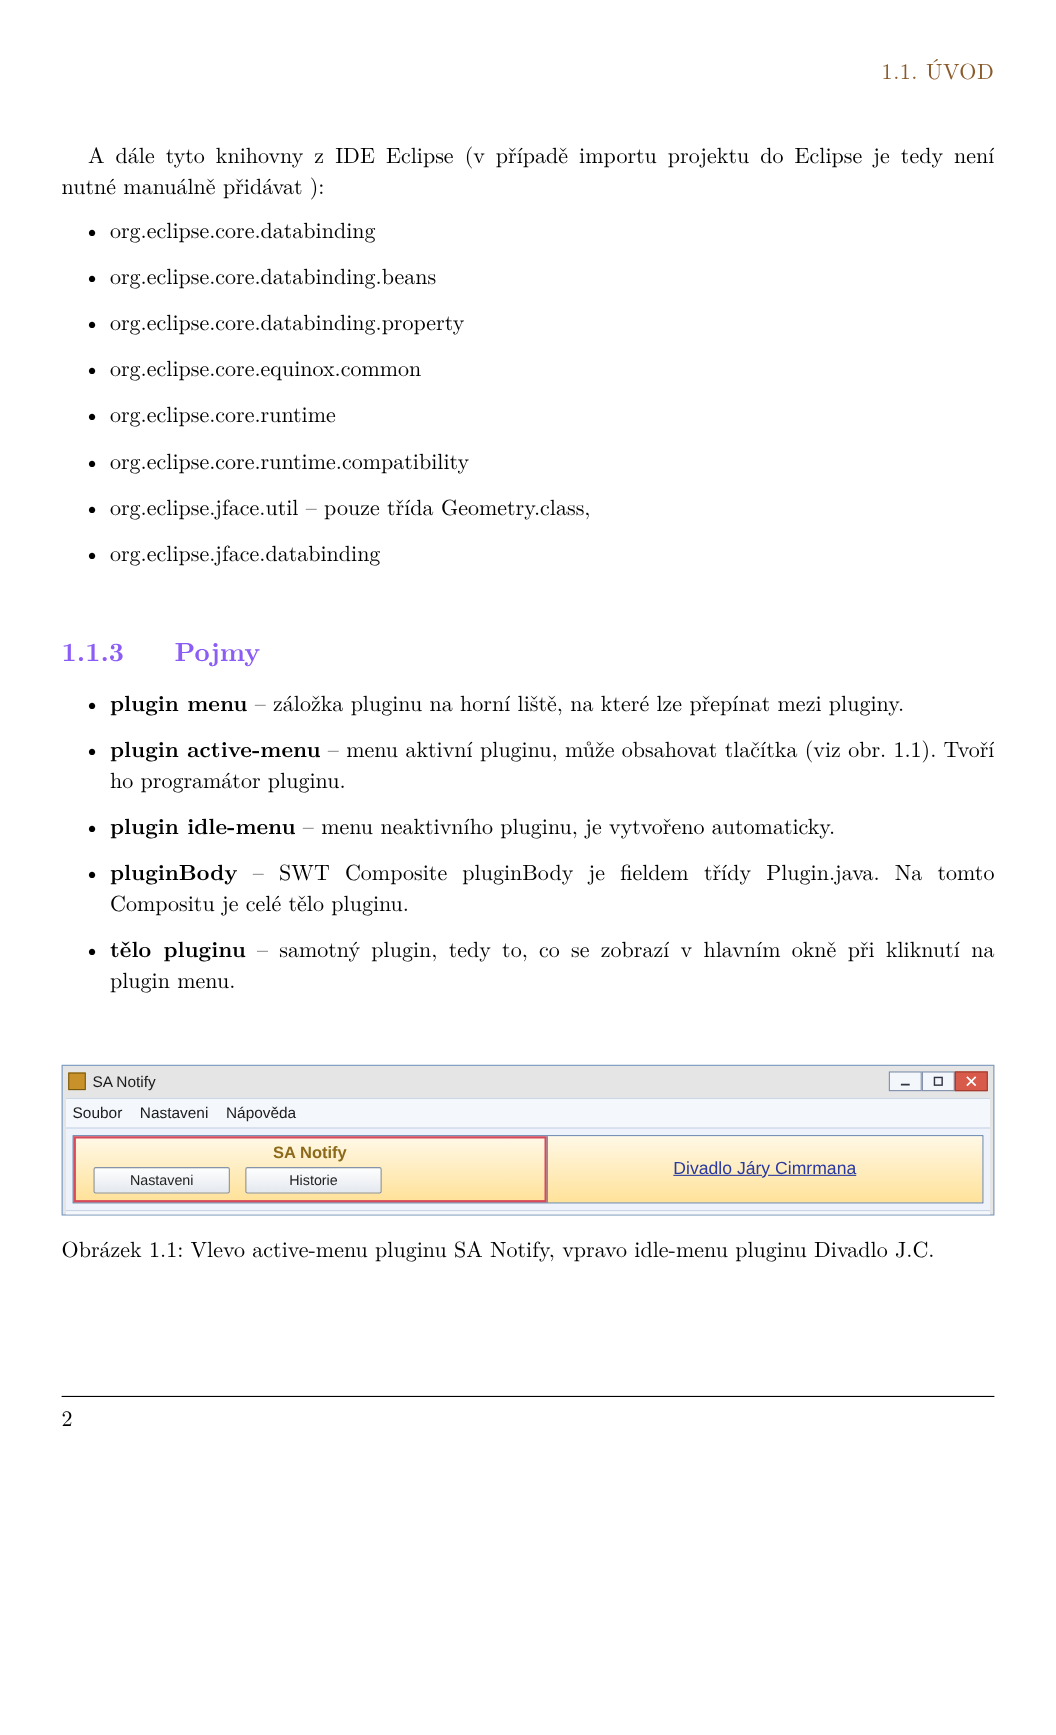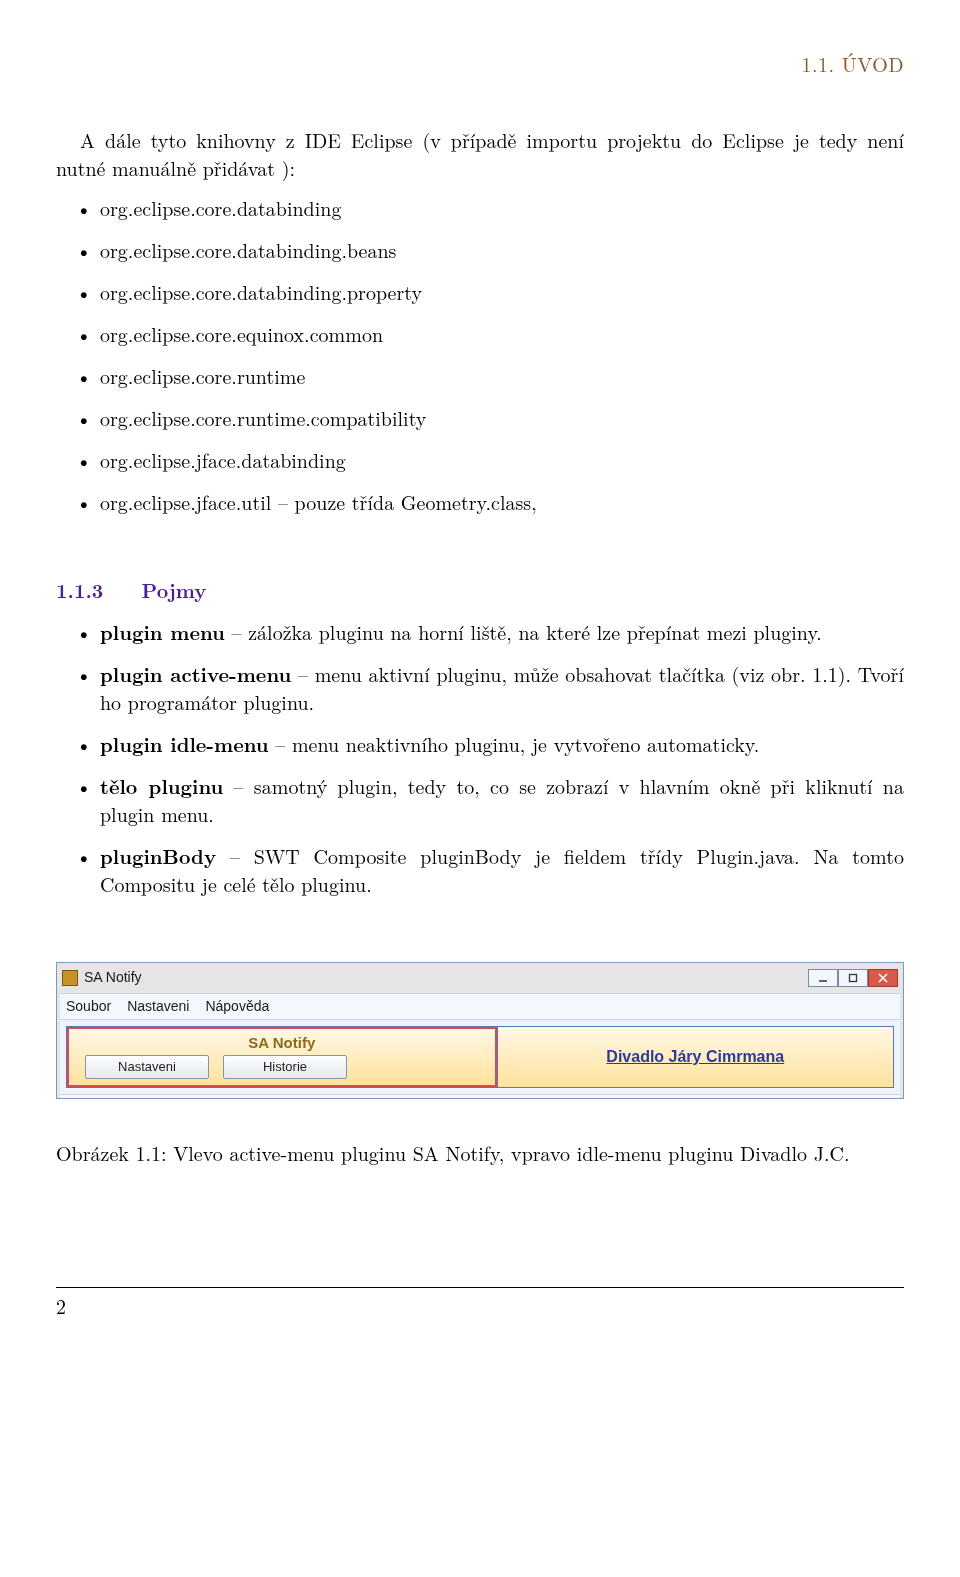--- a/index.html
+++ b/index.html
@@ -39,22 +39,22 @@
     text-align: justify;
   }
   ul.bullets > li::before {
     content: "•";
     position: absolute;
     left: 20px;
     top: 0;
     font-size: 20px;
   }
   .section-heading {
-    color: #4c1d95;
-    font-size: 20px;
+    color: #8b5cf6;
+    font-size: 24px;
     font-weight: bold;
     margin: 60px 0 14px 0;
   }
   .term { font-weight: bold; }
 
   
   .figure-wrap {
     margin: 64px 0 14px 0;
   }
   .app-window {
@@ -163,35 +163,35 @@
     border-radius: 2px;
     box-sizing: border-box;
   }
   .idle-tab {
     flex: 1;
     display: flex;
     align-items: center;
     justify-content: center;
     font-family: "Segoe UI", Tahoma, sans-serif;
     font-size: 16px;
-    font-weight: bold;
+    font-weight: normal;
     color: #2a3aa0;
     border-left: 1px solid #5a7aa5;
     background: linear-gradient(#fff8e6,#ffe29a);
     text-align: center;
   }
   .idle-tab span { text-decoration: underline; }
   .window-footer {
     height: 3px;
     background: #f4f7fc;
     border-top: 1px solid #c9d4e4;
   }
   .caption {
     font-size: 20px;
-    margin-top: 40px;
+    margin-top: 16px;
     text-align: left;
   }
   .page-footer {
     border-top: 1px solid #000;
     margin-top: 120px;
     padding-top: 4px;
     font-size: 20px;
   }
 </style>
 </head>
@@ -201,36 +201,36 @@
 
 <p class="para indent">A dále tyto knihovny z IDE Eclipse (v případě importu projektu do Eclipse je tedy není nutné manuálně přidávat ):</p>
 
 <ul class="bullets" id="libs-list">
     <li>org.eclipse.core.databinding</li>
     <li>org.eclipse.core.databinding.beans</li>
     <li>org.eclipse.core.databinding.property</li>
     <li>org.eclipse.core.equinox.common</li>
     <li>org.eclipse.core.runtime</li>
     <li>org.eclipse.core.runtime.compatibility</li>
+    <li>org.eclipse.jface.util – pouze třída Geometry.class,</li>
     <li>org.eclipse.jface.databinding</li>
-    <li>org.eclipse.jface.util – pouze třída Geometry.class,</li>
   </ul>
 
 <div class="section-heading">
   <span>1.1.3</span>
   &nbsp;&nbsp;
   <span>Pojmy</span>
 </div>
 
 <ul class="bullets" id="terms-list">
     <li><span class="term">plugin menu</span><span> – záložka pluginu na horní liště, na které lze přepínat mezi pluginy.</span></li>
     <li><span class="term">plugin active-menu</span><span> – menu aktivní pluginu, může obsahovat tlačítka (viz obr. 1.1). Tvoří ho programátor pluginu.</span></li>
     <li><span class="term">plugin idle-menu</span><span> – menu neaktivního pluginu, je vytvořeno automaticky.</span></li>
+    <li><span class="term">pluginBody</span><span> – SWT Composite pluginBody je fieldem třídy Plugin.java. Na tomto Compositu je celé tělo pluginu.</span></li>
     <li><span class="term">tělo pluginu</span><span> – samotný plugin, tedy to, co se zobrazí v hlavním okně při kliknutí na plugin menu.</span></li>
-    <li><span class="term">pluginBody</span><span> – SWT Composite pluginBody je fieldem třídy Plugin.java. Na tomto Compositu je celé tělo pluginu.</span></li>
   </ul>
 
 <div class="figure-wrap">
   <div class="app-window">
     <div class="titlebar">
       <div class="title-left">
         <span class="app-icon"></span>
         <span>SA Notify</span>
       </div>
       <div class="window-controls">

